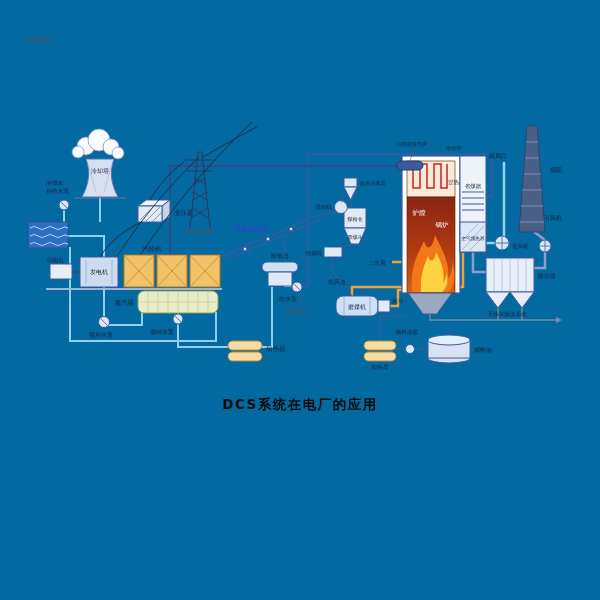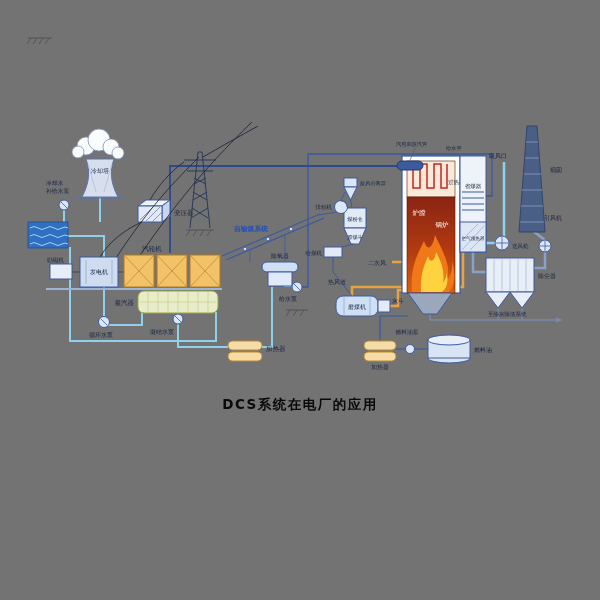--- a/index.html
+++ b/index.html
@@ -1,16 +1,16 @@
 <!DOCTYPE html>
 <html><head>
 <meta charset="utf-8">
 <style>
   html,body{margin:0;padding:0;background:#ffffff;}
-  .canvas{position:relative;width:600px;height:600px;background:#737373;overflow:hidden;
+  .canvas{position:relative;width:600px;height:600px;background:#0369a1;overflow:hidden;
           font-family:"DejaVu Sans","Liberation Sans",sans-serif;}
   svg{display:block}
   text{font-family:"DejaVu Sans","Liberation Sans",sans-serif;fill:#17233f;}
   .t46{font-size:4.6px}.t52{font-size:5.2px}.t55{font-size:5.5px}.t58{font-size:5.8px}
   .t6{font-size:6px}.t65{font-size:6.5px}.t68{font-size:6.8px}
   .blue{fill:#1f4fbf;font-weight:bold}
   .white{fill:#ffffff}
   .title{font-size:13.5px;font-weight:bold;fill:#0a0a0a;letter-spacing:1.5px}
 </style>
 </head>

